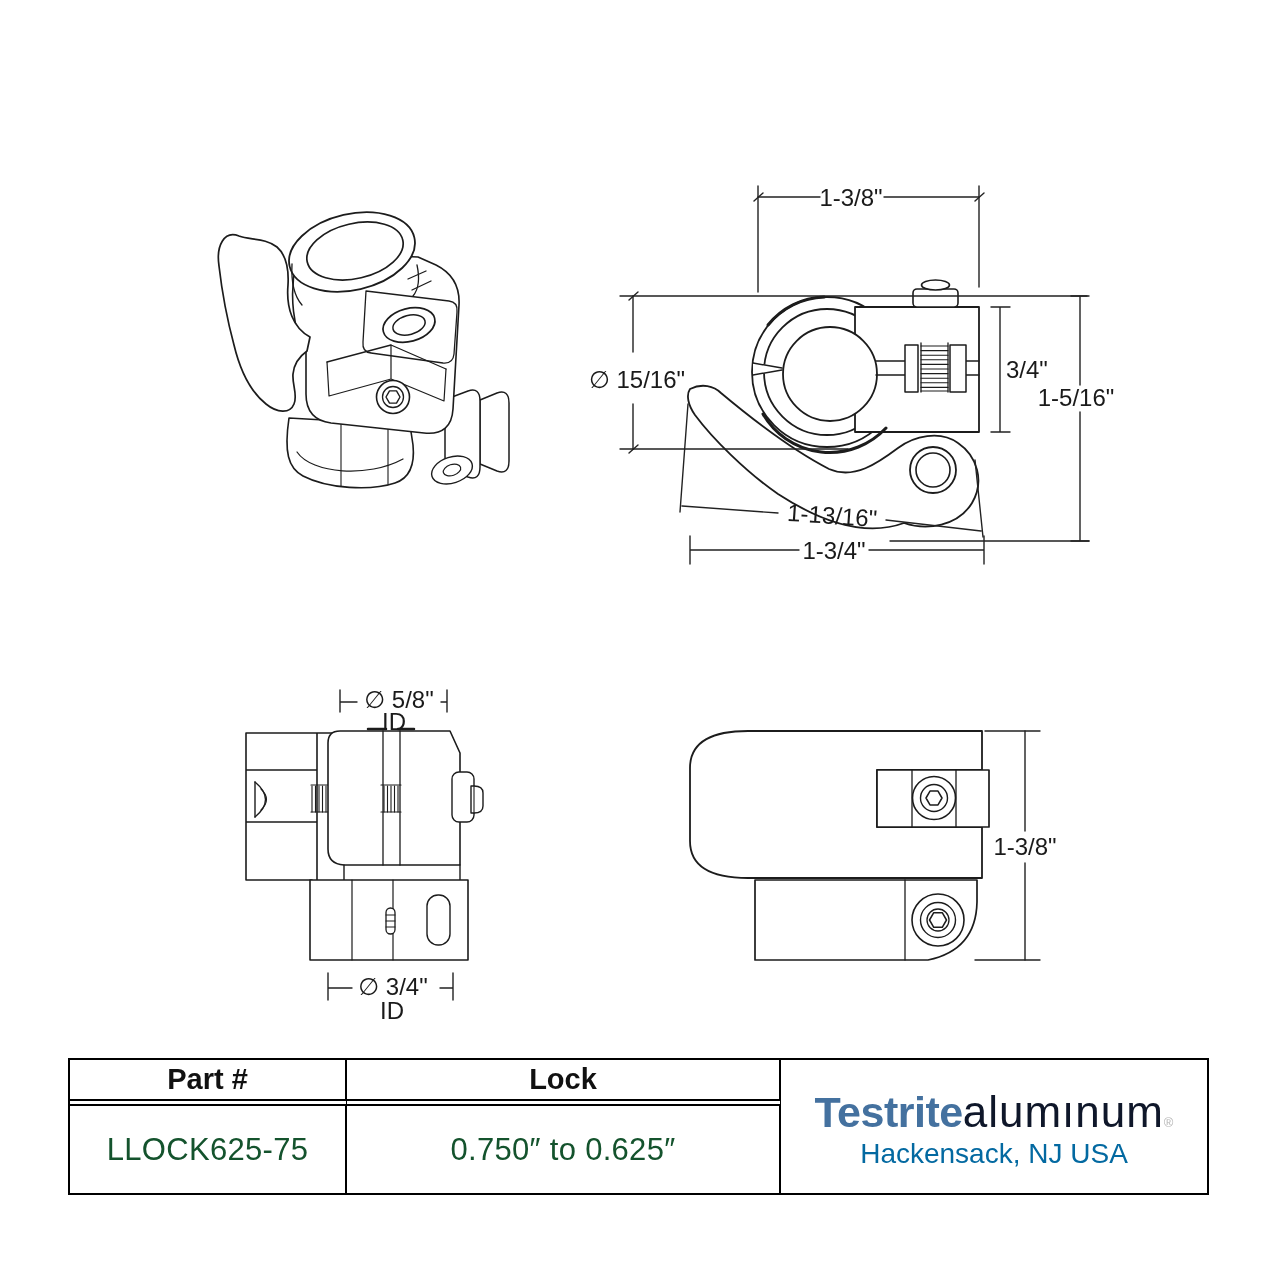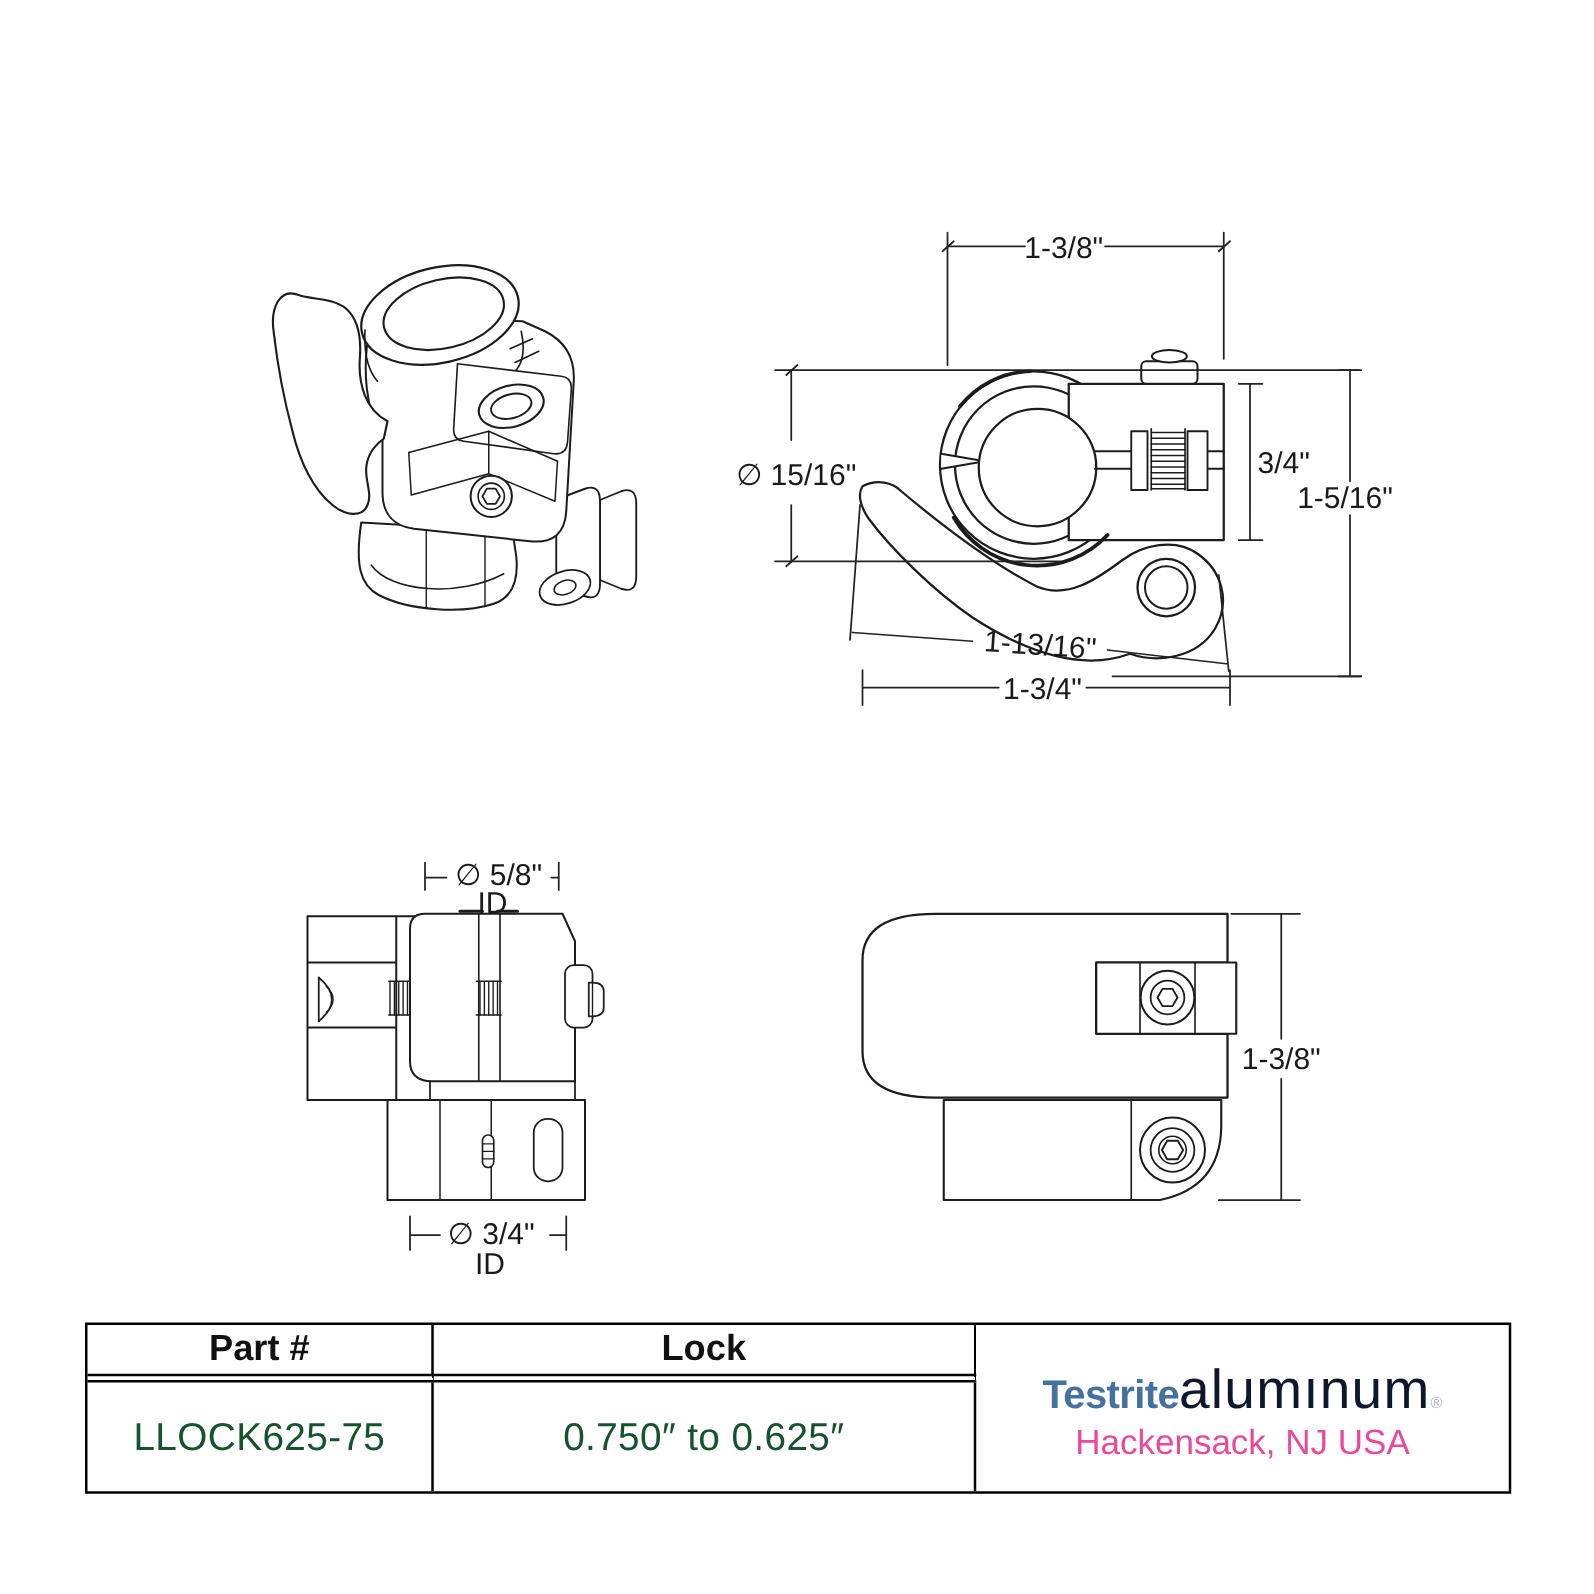--- a/index.html
+++ b/index.html
@@ -28,24 +28,24 @@
     grid-template-columns:277px 434px 1fr;
     grid-template-rows:46px 1fr;
     background:#fff; box-sizing:border-box;
   }
   .cell { display:flex; align-items:center; justify-content:center; box-sizing:border-box; }
   .hdr { font-weight:bold; font-size:29px; border-bottom:7px double #000; }
   .col-div { border-right:2px solid #000; }
   .val { font-size:31px; color:#14532d; letter-spacing:0.3px; }
   .logo-cell { grid-column:3; grid-row:1 / 3; flex-direction:column; padding-top:6px; }
   .logo-line { line-height:1; white-space:nowrap; }
-  .logo-primary   { font-size:32px; font-weight:bold; color:#44719f; letter-spacing:-0.5px;text-align:right; }
+  .logo-primary   { font-size:43px; font-weight:bold; color:#44719f; letter-spacing:-0.5px;text-align:right; }
   .logo-secondary { font-size:44px; font-weight:400; color:#0f172a; letter-spacing:1px; }
   .logo-reg { font-size:13px; color:#b4b4b4; vertical-align:baseline; }
-  .logo-city { font-size:28px; color:#ec4899; margin-top:4px; }
+  .logo-city { font-size:28px; color:#0369a1; margin-top:4px; }
 </style>
 </head>
 <body>
 
 <div class="canvas">
 
 
   <svg class="drawing" style="left:190px; top:195px;" width="370" height="325" viewBox="190 195 370 325">
     <g stroke="#1c1c1c" fill="none" stroke-linecap="round" stroke-linejoin="round">
 

